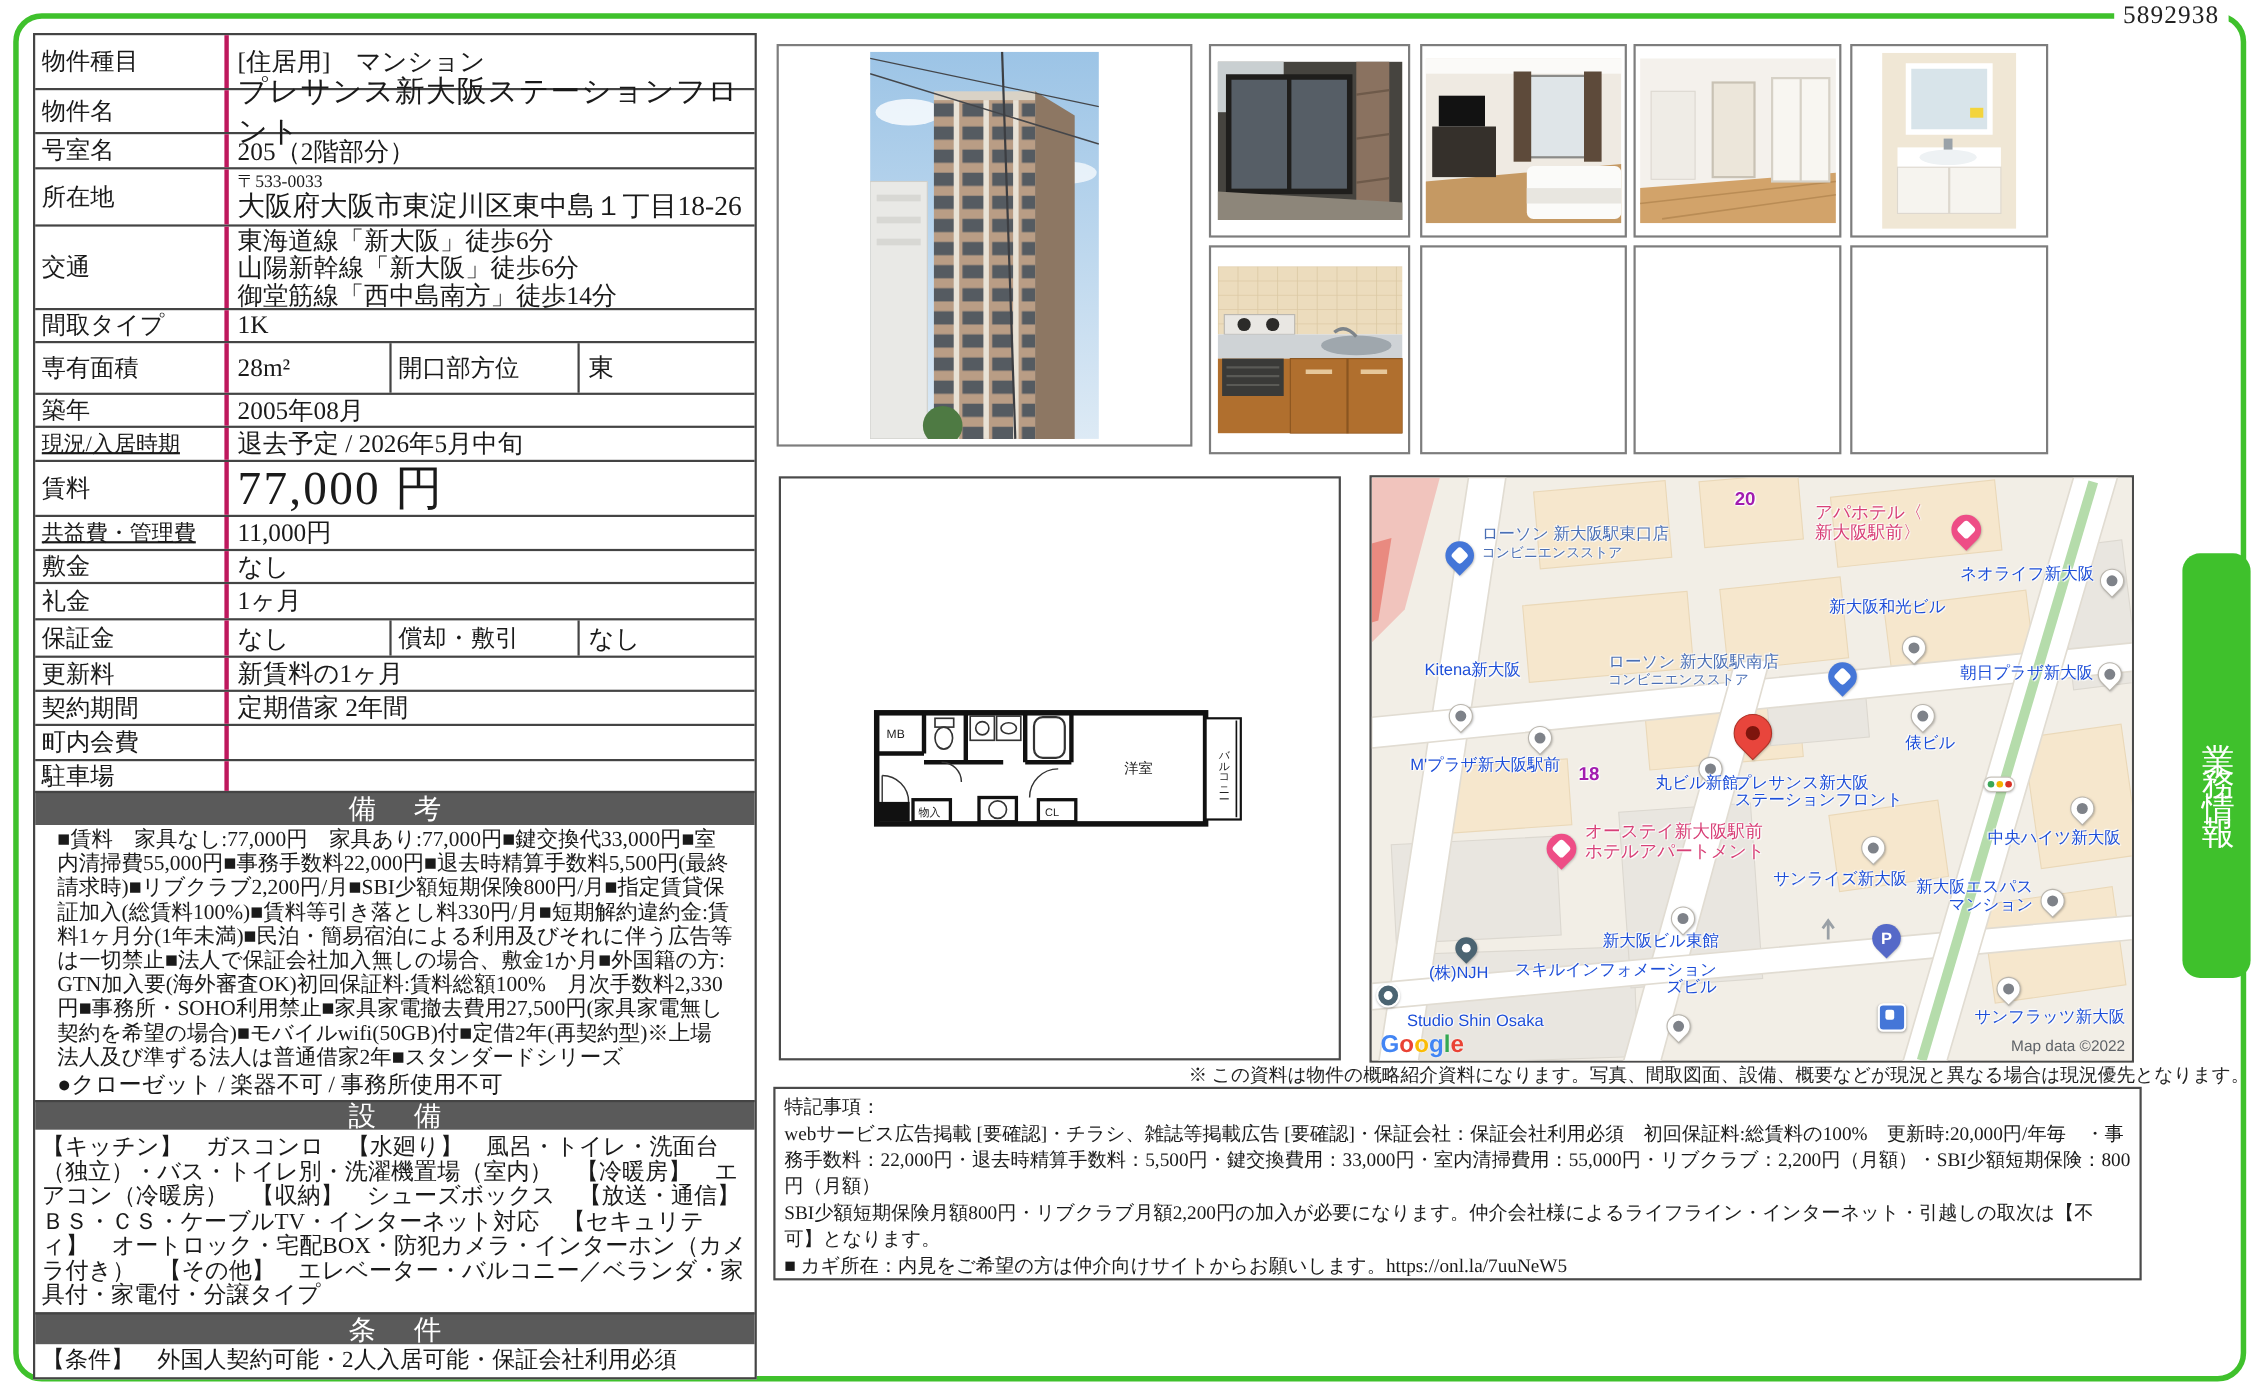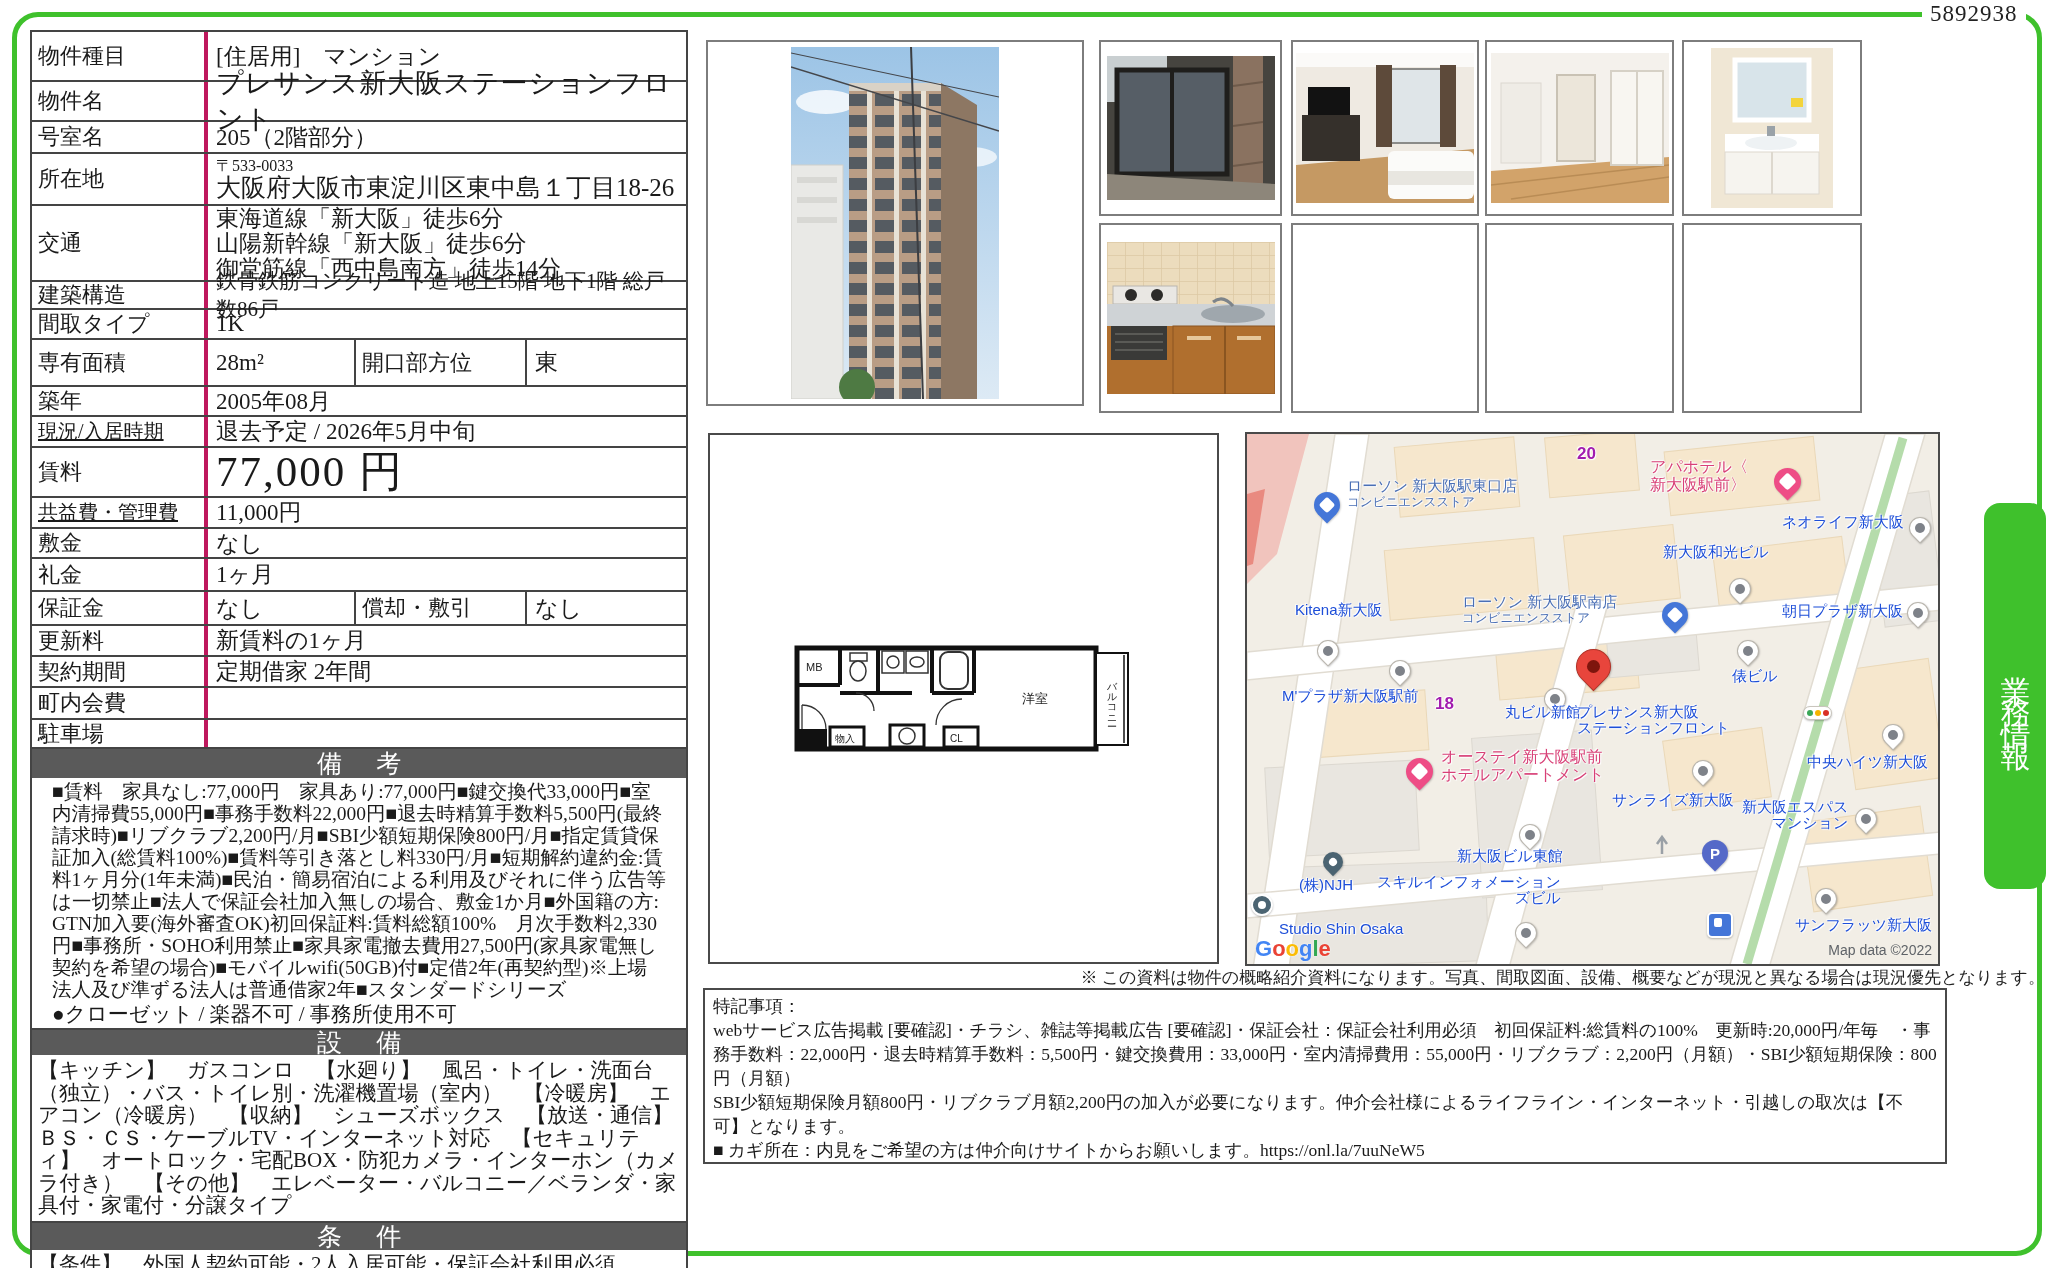--- a/index.html
+++ b/index.html
@@ -118,24 +118,20 @@
       </div>
     </div>
     <div class="row" style="height:76px">
       <div class="lab">交通</div>
       <div class="val col">
         <div class="acc">東海道線「新大阪」徒歩6分</div>
         <div class="acc">山陽新幹線「新大阪」徒歩6分</div>
         <div class="acc">御堂筋線「西中島南方」徒歩14分</div>
       </div>
     </div>
-    <div class="row" style="height:28px">
-      <div class="lab">建築構造</div>
-      <div class="val" style="font-size:21px">鉄骨鉄筋コンクリート造 地上15階 地下1階 総戸数86戸</div>
-    </div>
     <div class="row" style="height:30px">
       <div class="lab">間取タイプ</div>
       <div class="val">1K</div>
     </div>
     <div class="row" style="height:47px">
       <div class="lab">専有面積</div>
       <div class="val" style="flex:0 0 150px">28m²</div>
       <div class="lab2">開口部方位</div>
       <div class="val2" style="flex:1">東</div>
     </div>

